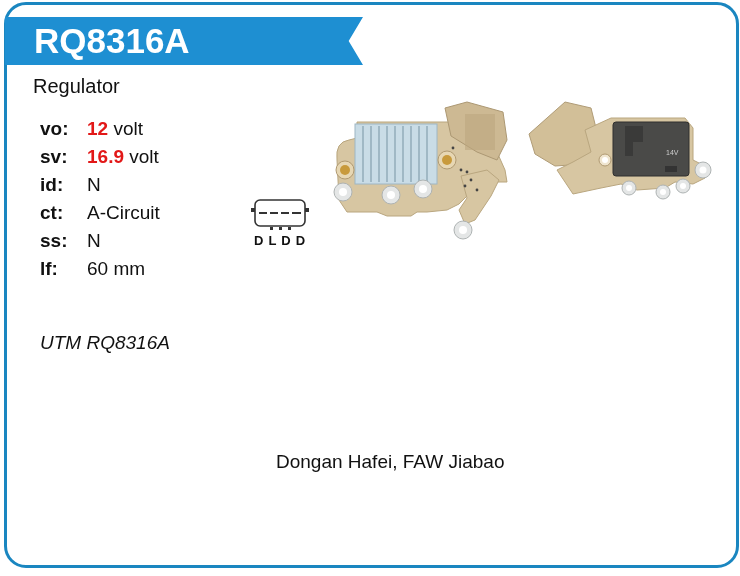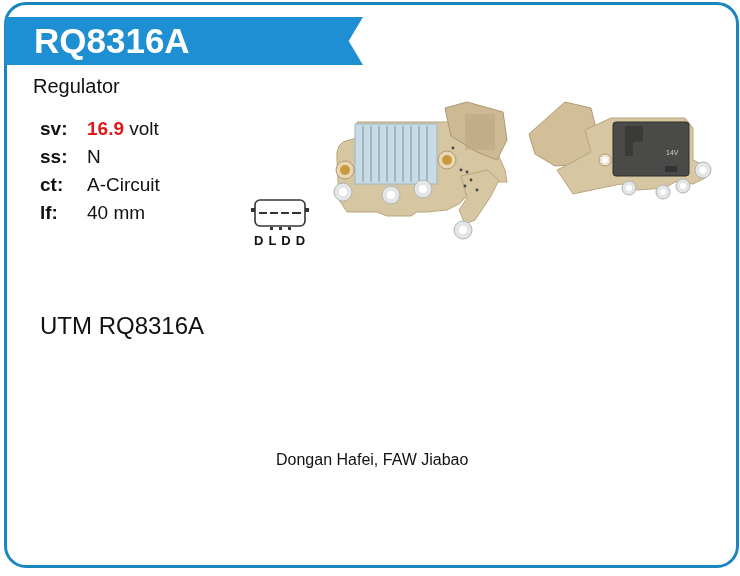--- a/index.html
+++ b/index.html
@@ -10,47 +10,53 @@
   .banner { position: absolute; left: 5px; top: 17px; width: 358px; height: 48px;
             background: #1e8fd2;
             clip-path: polygon(0 0, 100% 0, 96% 50%, 100% 100%, 0 100%); }
   .banner-title { position: absolute; left: 34px; top: 17px; height: 64px; line-height: 48px;
                   color: #fff; font-weight: bold; font-size: 35px; letter-spacing: 0px; }
   .subtitle { position: absolute; left: 33px; top: 75px; font-size: 20px; }
   .specs { position: absolute; left: 40px; top: 115px; }
   .spec-row { height: 28px; line-height: 28px; font-size: 19px; white-space: nowrap; }
   .spec-key { display: inline-block; width: 47px; font-weight: bold; }
   .spec-val-red { color: #e21818; font-weight: bold; }
-  .part-ref { position: absolute; left: 40px; top: 312px; font-size: 24px; }
-  .applications { position: absolute; left: 276px; top: 451px; font-size: 16px; }
+  .part-ref { position: absolute; left: 40px; top: 332px; font-size: 19px; font-style: italic; }
+  .applications { position: absolute; left: 276px; top: 451px; font-size: 19px; }
   .connector { position: absolute; left: 247px; top: 196px; width: 66px; height: 52px; }
   .product-img { position: absolute; }
 </style>
 </head>
 <body>
 
 <div class="card"></div>
 
 <div class="banner"></div>
 <div class="banner-title">RQ8316A</div>
 
 <div class="subtitle">Regulator</div>
 
 <div class="specs">
   <div class="spec-row">
+    <span class="spec-key">vo:</span><span class="spec-val-red">12</span><span> volt</span>
+  </div>
+  <div class="spec-row">
     <span class="spec-key">sv:</span><span class="spec-val-red">16.9</span><span> volt</span>
+  </div>
+  <div class="spec-row">
+    <span class="spec-key">id:</span><span>N</span>
+  </div>
+  <div class="spec-row">
+    <span class="spec-key">ct:</span><span>A-Circuit</span>
   </div>
   <div class="spec-row">
     <span class="spec-key">ss:</span><span>N</span>
   </div>
   <div class="spec-row">
-    <span class="spec-key">ct:</span><span>A-Circuit</span>
-  </div>
-  <div class="spec-row">
-    <span class="spec-key">lf:</span><span>40 mm</span>
+    <span class="spec-key">lf:</span><span>60 mm</span>
   </div>
 </div>
 
 <div class="part-ref">UTM RQ8316A</div>
 
 <div class="connector">
   <svg width="66" height="52" viewBox="0 0 66 52">
     <rect x="8" y="4" width="50" height="26" rx="5" ry="5" fill="#fff" stroke="#333" stroke-width="1.6"></rect>
     <rect x="4" y="12" width="4" height="4" fill="#333"></rect>
     <rect x="58" y="12" width="4" height="4" fill="#333"></rect>

